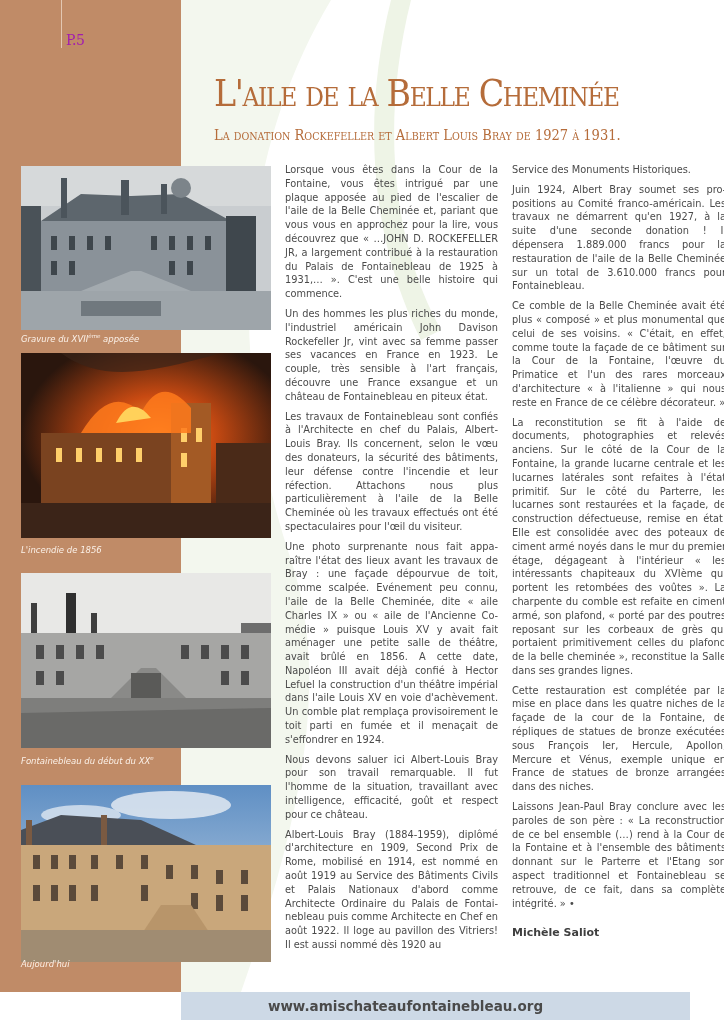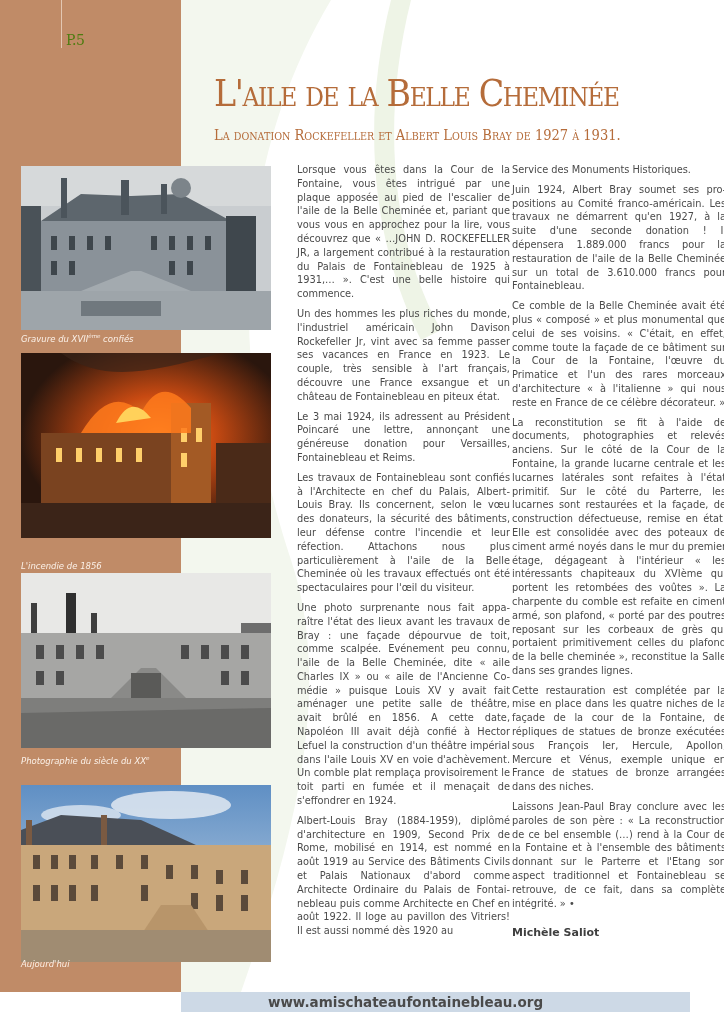--- a/index.html
+++ b/index.html
@@ -9,21 +9,21 @@
     .side-band {
       position: absolute; left: 0; top: 0; width: 181px; height: 992px;
       background: #c08b67;
     }
     .page-rule {
       position: absolute; left: 61px; top: 0; width: 1px; height: 48px;
       background: #e3c7b2;
     }
     .page-number {
       position: absolute; left: 66px; top: 32px;
-      font-family: "DejaVu Serif", serif; font-size: 14px; color: #4d7c0f;
+      font-family: "DejaVu Serif", serif; font-size: 14px; color: #a21caf;
       letter-spacing: -0.5px;
     }
     .watermark {
       position: absolute; left: 181px; top: 0; width: 543px; height: 992px; overflow: hidden;
     }
     .watermark svg { position: absolute; left: 0; top: 0; }
 
     .title {
       position: absolute; left: 214px; top: 72px; width: 500px;
       font-family: "DejaVu Serif", serif; font-size: 37px; line-height: 44px;
@@ -43,37 +43,37 @@
     .photo svg { display: block; width: 100%; height: 100%; }
     .photo-1 { top: 166px; height: 164px; }
     .photo-2 { top: 353px; height: 185px; }
     .photo-3 { top: 573px; height: 175px; }
     .photo-4 { top: 785px; height: 177px; }
 
     .caption {
       position: absolute; left: 21px; font-size: 8.5px; font-style: italic; color: #fbf1e8;
     }
     .caption-1 { top: 333px; }
-    .caption-2 { top: 545px; margin-top: 16px; }
+    .caption-2 { top: 545px; }
     .caption-3 { top: 755px; }
     .caption-4 { top: 959px; text-align: right; }
     .caption sup { font-size: 5.5px; }
 
     .col {
       position: absolute; top: 163px; width: 213px;
       font-size: 9.8px; line-height: 13.8px; color: #4a4a4a; text-align: justify;
       hyphens: manual;
     }
-    .col-1 { left: 297px; }
+    .col-1 { left: 285px; }
     .col-2 { left: 512px; width: 214px; }
     .col p { margin-bottom: 6px; }
     .col p.author { font-weight: bold; font-size: 11px; color: #3f3f3f; margin-top: 16px; }
 
     .footer {
-      position: absolute; left: 181px; top: 992px; width: 509px; height: 20px;
+      position: absolute; left: 181px; top: 992px; width: 509px; height: 28px;
       background: #cdd9e6;
       display: flex; align-items: center; justify-content: center;
     }
     .footer-link {
       font-size: 13.5px; font-weight: bold; color: #4a4a4a; text-decoration: none;
       margin-left: -60px;
     }
   </style>
 </head>
 <body>
@@ -116,21 +116,21 @@
       <rect x="30" y="95" width="6" height="14"></rect>
         <rect x="48" y="95" width="6" height="14"></rect>
       <rect x="148" y="95" width="6" height="14"></rect>
         <rect x="166" y="95" width="6" height="14"></rect>
     </g>
     <polygon points="60,125 110,105 120,105 170,125" fill="#a3aaaf"></polygon>
     <rect x="0" y="125" width="250" height="39" fill="#9ea5aa"></rect>
     <rect x="60" y="135" width="80" height="15" fill="#70787e"></rect>
   </svg>
 </div>
-<div class="caption caption-1"><span>Gravure du XVII</span><sup>ème</sup><span> confiés</span></div>
+<div class="caption caption-1"><span>Gravure du XVII</span><sup>ème</sup><span> apposée</span></div>
 
 <div class="photo photo-2">
   <svg viewBox="0 0 250 185" preserveAspectRatio="none">
     <defs>
       <radialGradient id="fireglow" cx="0.55" cy="0.45" r="0.55">
         <stop offset="0" stop-color="#ff9b2e"></stop>
         <stop offset="0.4" stop-color="#c84a12"></stop>
         <stop offset="1" stop-color="#2a160d"></stop>
       </radialGradient>
     </defs>
@@ -178,21 +178,21 @@
         <rect x="35" y="98" width="8" height="14"></rect>
       <rect x="200" y="98" width="8" height="14"></rect>
         <rect x="220" y="98" width="8" height="14"></rect>
     </g>
     <polygon points="90,125 120,95 135,95 165,125" fill="#8a8a88"></polygon>
     <rect x="110" y="100" width="30" height="25" fill="#5a5a58"></rect>
     <rect x="0" y="125" width="250" height="50" fill="#7e7e7c"></rect>
     <path d="M0 140 L 250 135 L 250 175 L 0 175 Z" fill="#6a6a68"></path>
   </svg>
 </div>
-<div class="caption caption-3"><span>Photographie du siècle du XX</span><sup>e</sup></div>
+<div class="caption caption-3"><span>Fontainebleau du début du XX</span><sup>e</sup></div>
 
 <div class="photo photo-4">
   <svg viewBox="0 0 250 177" preserveAspectRatio="none">
     <defs>
       <linearGradient id="sky" x1="0" y1="0" x2="0" y2="1">
         <stop offset="0" stop-color="#5f8fc4"></stop>
         <stop offset="1" stop-color="#c7d7e6"></stop>
       </linearGradient>
     </defs>
     <rect width="250" height="177" fill="url(#sky)"></rect>
@@ -224,23 +224,23 @@
     <rect x="80" y="30" width="6" height="30" fill="#7a5a42"></rect>
     <polygon points="120,150 140,120 170,120 190,150" fill="#b8956a"></polygon>
     <rect x="0" y="145" width="250" height="32" fill="#a08c72"></rect>
   </svg>
 </div>
 <div class="caption caption-4"><span>Aujourd'hui</span></div>
 
 <div class="col col-1">
   <p>Lorsque vous êtes dans la Cour de la Fontaine, vous êtes intrigué par une plaque apposée au pied de l'escalier de l'aile de la Belle Cheminée et, pariant que vous vous en approchez pour la lire, vous découvrez que « …JOHN D. ROCKEFELLER JR, a largement contri­bué à la restauration du Palais de Fon­tainebleau de 1925 à 1931,… ». C'est une belle histoire qui commence.</p>
   <p>Un des hommes les plus riches du monde, l'industriel américain John Da­vison Rockefeller Jr, vint avec sa femme passer ses vacances en France en 1923. Le couple, très sensible à l'art français, découvre une France exsangue et un château de Fontainebleau en piteux état.</p>
-  <p>Le 3 mai 1924, ils adressent au Prési­dent Poincaré une lettre, annonçant une généreuse donation pour Versailles, Fontainebleau et Reims.</p>
   <p>Les travaux de Fontainebleau sont confiés à l'Architecte en chef du Palais, Albert-Louis Bray. Ils concernent, selon le vœu des donateurs, la sécurité des bâtiments, leur défense contre l'incen­die et leur réfection. Attachons nous plus particulièrement à l'aile de la Belle Cheminée où les travaux effectués ont été spectaculaires pour l'œil du visiteur.</p>
   <p>Une photo surprenante nous fait appa­raître l'état des lieux avant les travaux de Bray : une façade dépourvue de toit, comme scalpée. Evénement peu connu, l'aile de la Belle Cheminée, dite « aile Charles IX » ou « aile de l'Ancienne Co­médie » puisque Louis XV y avait fait aménager une petite salle de théâtre, avait brûlé en 1856. A cette date, Napoléon III avait déjà confié à Hec­tor Lefuel la construction d'un théâtre impérial dans l'aile Louis XV en voie d'achèvement. Un comble plat rempla­ça provisoirement le toit parti en fumée et il menaçait de s'effondrer en 1924.</p>
+  <p>Nous devons saluer ici Albert-Louis Bray pour son travail remarquable. Il fut l'homme de la situation, travaillant avec intelligence, efficacité, goût et respect pour ce château.</p>
   <p>Albert-Louis Bray (1884-1959), diplômé d'architecture en 1909, Second Prix de Rome, mobilisé en 1914, est nommé en août 1919 au Service des Bâtiments Ci­vils et Palais Nationaux d'abord comme Architecte Ordinaire du Palais de Fontai­nebleau puis comme Architecte en Chef en août 1922. Il loge au pavillon des Vitriers! Il est aussi nommé dès 1920 au</p>
 </div>
 
 <div class="col col-2">
   <p>Service des Monuments Historiques.</p>
   <p>Juin 1924, Albert Bray soumet ses pro­positions au Comité franco-américain. Les travaux ne démarrent qu'en 1927, à la suite d'une seconde donation ! Il dépensera 1.889.000 francs pour la restauration de l'aile de la Belle Che­minée sur un total de 3.610.000 francs pour Fontainebleau.</p>
   <p>Ce comble de la Belle Cheminée avait été plus « composé » et plus monumen­tal que celui de ses voisins. « C'était, en effet, comme toute la façade de ce bâtiment sur la Cour de la Fontaine, l'œuvre du Primatice et l'un des rares morceaux d'architecture « à l'italienne » qui nous reste en France de ce célèbre décorateur. »</p>
   <p>La reconstitution se fit à l'aide de documents, photographies et relevés anciens. Sur le côté de la Cour de la Fontaine, la grande lucarne centrale et les lucarnes latérales sont refaites à l'état primitif. Sur le côté du Parterre, les lucarnes sont restaurées et la façade, de construction défectueuse, remise en état. Elle est consolidée avec des poteaux de ciment armé noyés dans le mur du premier étage, dégageant à l'intérieur « les intéressants chapiteaux du XVIème qui portent les retombées des voûtes ». La charpente du comble est refaite en ciment armé, son plafond, « porté par des poutres reposant sur les corbeaux de grès qui portaient primi­tivement celles du plafond de la belle cheminée », reconstitue la Salle dans ses grandes lignes.</p>
   <p>Cette restauration est complétée par la mise en place dans les quatre niches de la façade de la cour de la Fontaine, de répliques de statues de bronze exécu­tées sous François Ier, Hercule, Apollon, Mercure et Vénus, exemple unique en France de statues de bronze arrangées dans des niches.</p>
   <p>Laissons Jean-Paul Bray conclure avec les paroles de son père : « La recons­truction de ce bel ensemble (…) rend à la Cour de la Fontaine et à l'ensemble des bâtiments donnant sur le Parterre et l'Etang son aspect traditionnel et Fon­tainebleau se retrouve, de ce fait, dans sa complète intégrité. » •</p>

